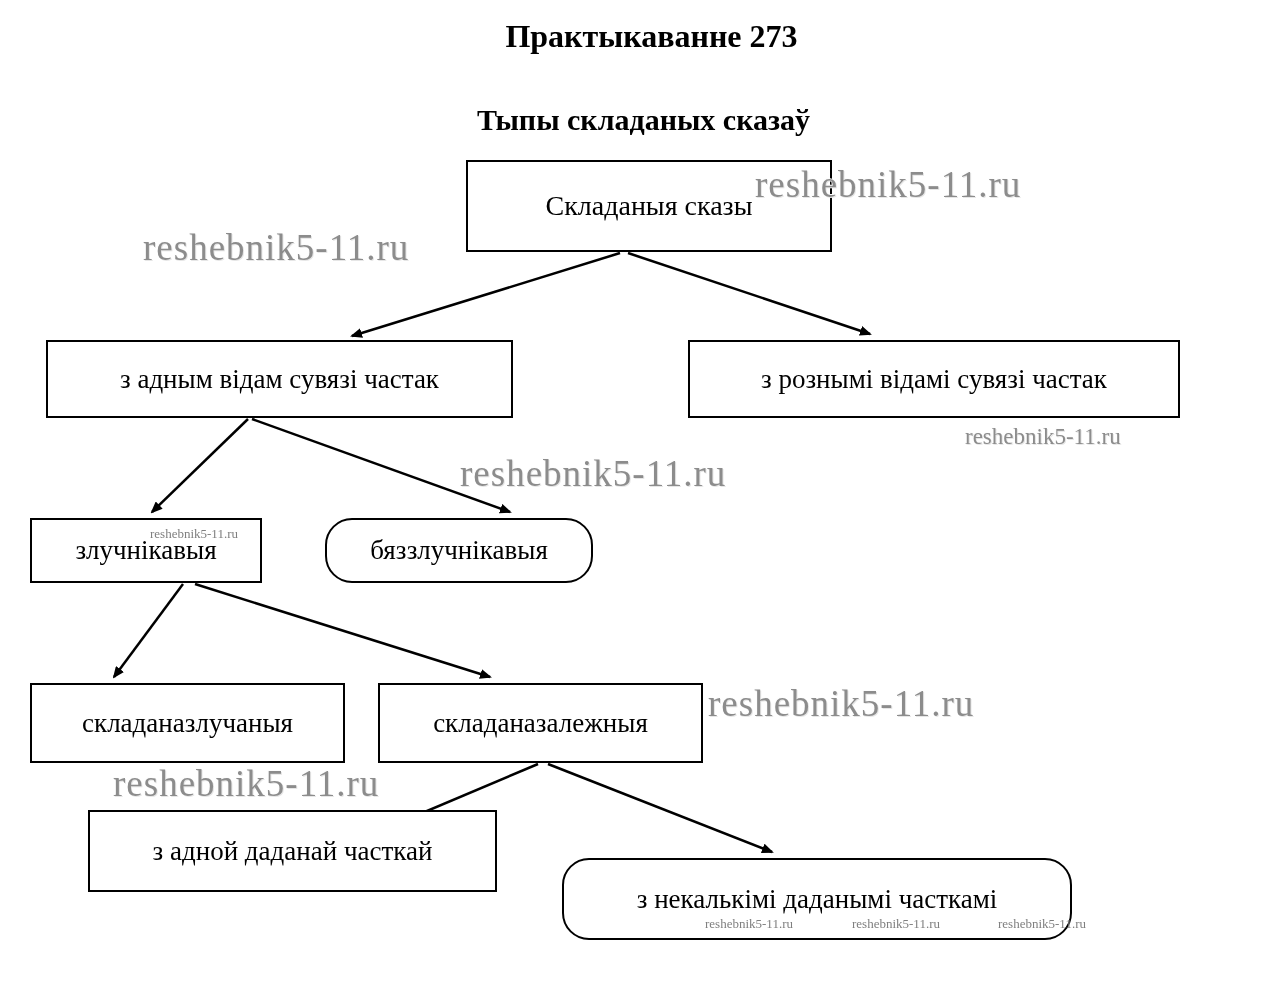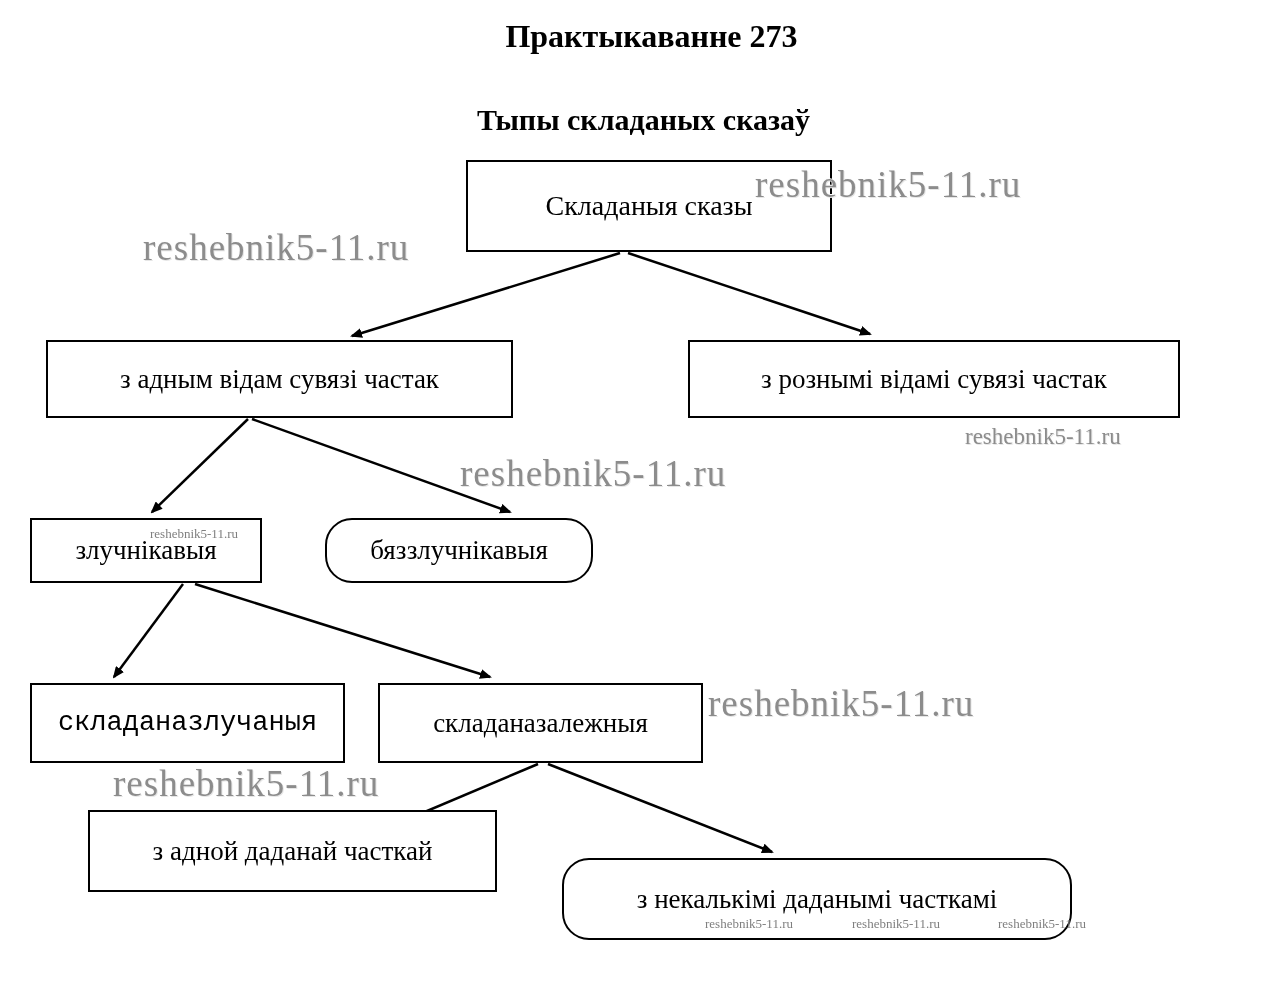--- a/index.html
+++ b/index.html
@@ -48,21 +48,21 @@
     font-size: 27px;
     color: #000;
     padding: 4px 10px;
     z-index: 3;
   }
   #node-root            { left: 466px; top: 160px; width: 366px; height: 92px; font-size: 28px; }
   #node-one-type        { left: 30px;  top: 340px; width: 467px; height: 78px; margin-left: 16px; }
   #node-different-types { left: 688px; top: 340px; width: 492px; height: 78px; }
   #node-conjunctional   { left: 30px;  top: 518px; width: 232px; height: 65px; }
   #node-non-conjunctional{ left: 325px; top: 518px; width: 268px; height: 65px; border-radius: 27px; }
-  #node-compound        { left: 30px;  top: 683px; width: 315px; height: 80px; font-family: Liberation Mono, monospace; }
+  #node-compound        { left: 30px;  top: 683px; width: 315px; height: 80px; }
   #node-complex         { left: 378px; top: 683px; width: 325px; height: 80px; text-align: right; }
   #node-one-subordinate { left: 88px;  top: 810px; width: 409px; height: 82px; }
   #node-several-subordinate { left: 562px; top: 858px; width: 510px; height: 82px; border-radius: 27px; }
   .arrow-layer {
     position: absolute;
     left: 0;
     top: 0;
     width: 1287px;
     height: 1007px;
     z-index: 2;

